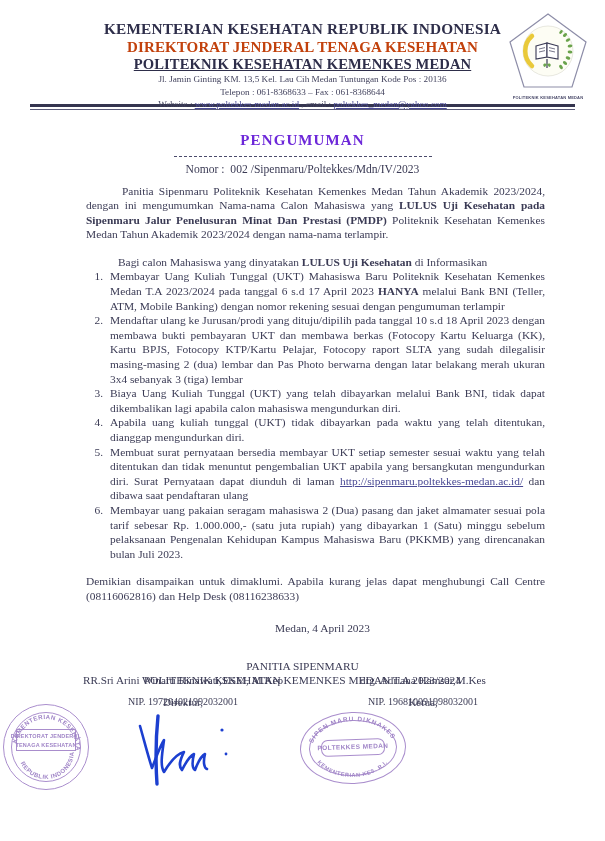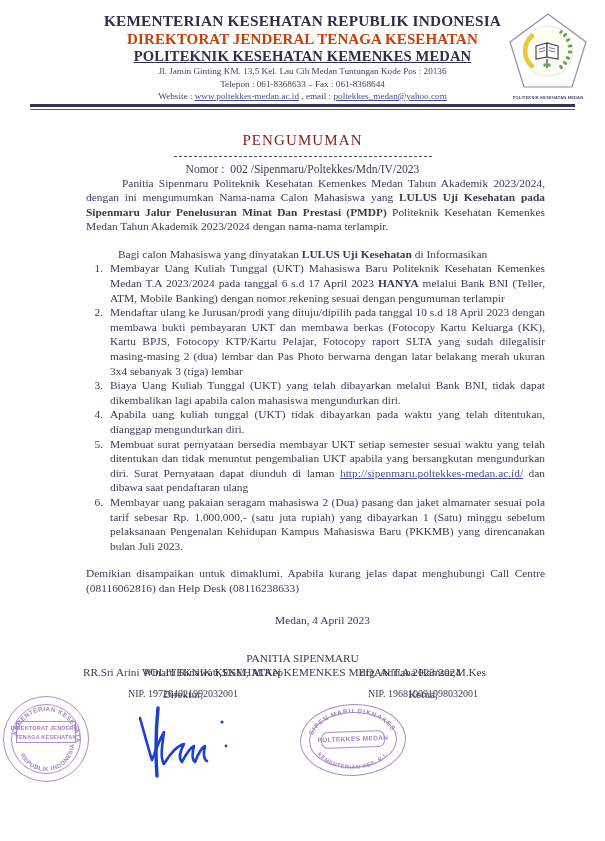--- a/index.html
+++ b/index.html
@@ -26,21 +26,21 @@
 
   
   .letterhead {
     position: relative;
     padding: 12px 30px 0 30px;
     box-sizing: border-box;
     height: 100px;
   }
   .lh-center {
     text-align: center;
-    margin: 0 auto;
+    margin: 8px auto;
     width: 440px;
   }
   .lh-l1 {
     font-size: 15.3px;
     font-weight: bold;
     letter-spacing: .2px;
     line-height: 1.15;
     color: #2e2e4a;
   }
   .lh-l2 {
@@ -123,39 +123,39 @@
     margin-top: 1.5px;
   }
 
   
   .title-block {
     text-align: center;
     margin-top: 22px;
   }
   .doc-title {
     font-size: 15px;
-    font-weight: normal;
+    font-weight: bold;
     letter-spacing: 1.1px;
-    color: #7f1d1d;
+    color: #6d28d9;
   }
   .dash-line {
     margin: 7px auto 0 auto;
     width: 258px;
     border-top: 1px dashed #4a4a6b;
     height: 0;
   }
   .doc-number {
     margin-top: 6px;
     font-size: 11.6px;
     color: #3b3b55;
   }
 
   
   .body-block {
-    margin: 0 60px 0 86px;
+    margin: 8px 60px 0 86px;
     font-size: 11.4px;
     line-height: 1.28;
     text-align: justify;
     color: #3b3b55;
   }
   .para {
     text-indent: 36px;
     margin-bottom: 0;
   }
   .sub-intro {

